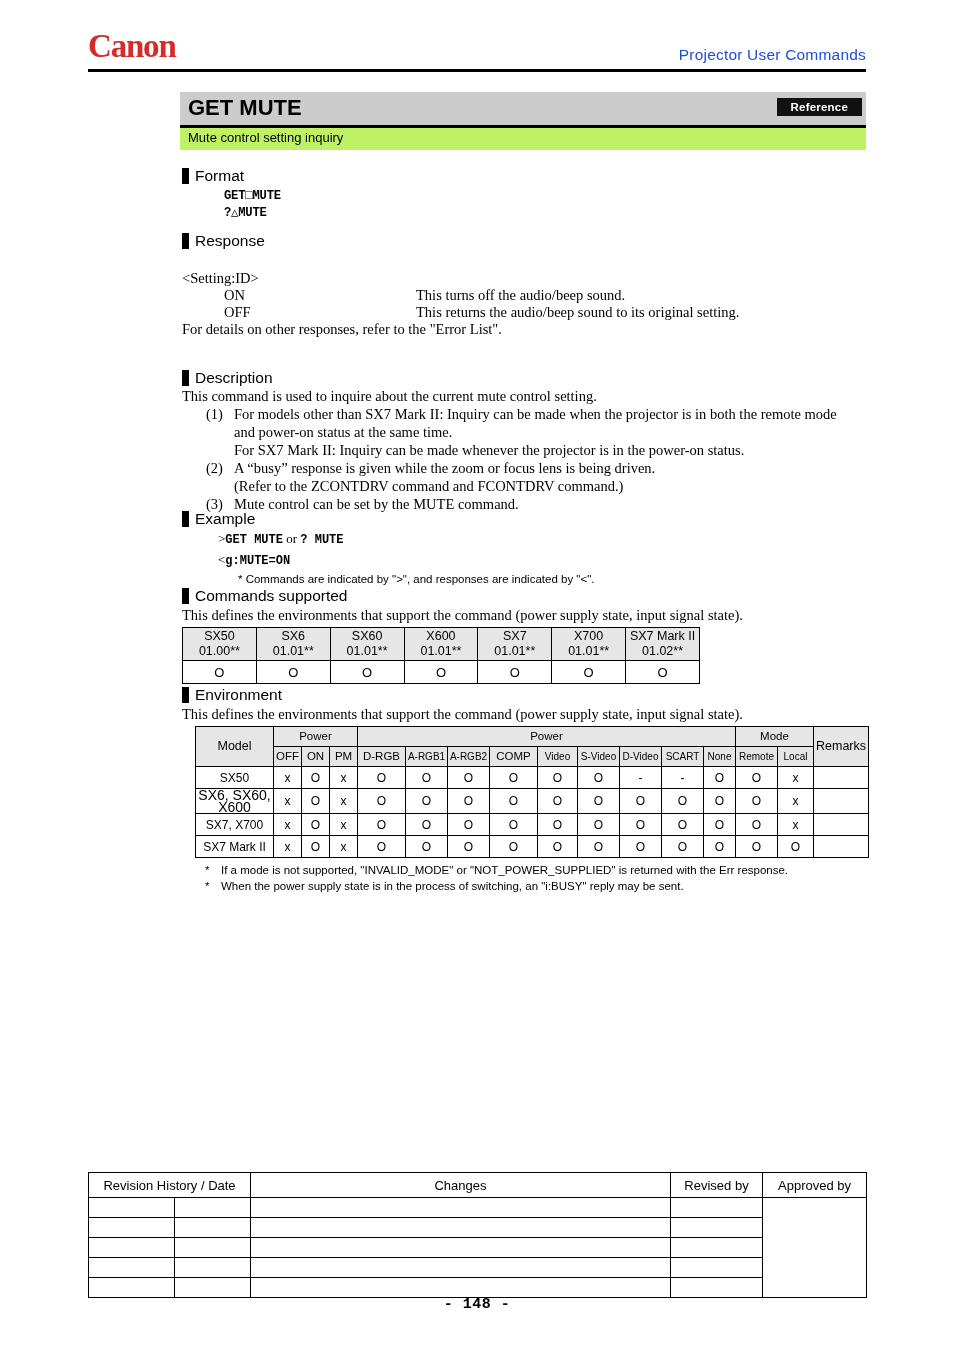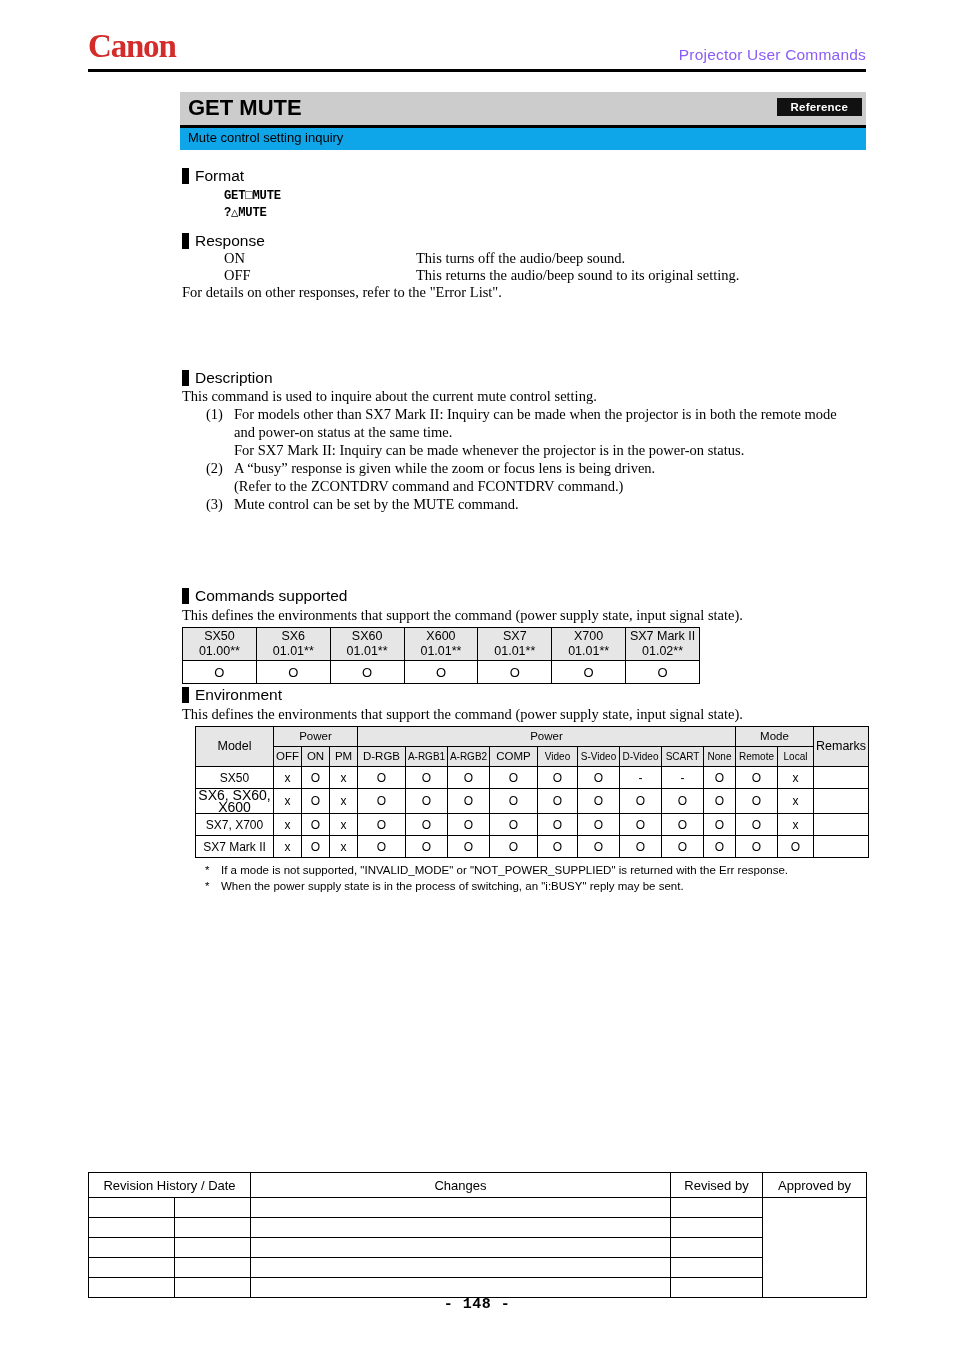--- a/index.html
+++ b/index.html
@@ -39,21 +39,21 @@
     letter-spacing: -1.2px;
     color: #d42b2b;
     line-height: 1;
   }
   .header-title {
     position: absolute;
     right: 0px;
     top: 18px;
     font-family: "Liberation Sans", sans-serif;
     font-size: 15.5px;
-    color: #8b5cf6;
+    color: #1d4ed8;
     letter-spacing: 0.2px;
     white-space: nowrap;
   }
   .header-rule {
     position: absolute;
     left: 88px;
     top: 69px;
     width: 778px;
     height: 3px;
     background: #000;
@@ -87,21 +87,21 @@
     top: 6px;
     background: #111;
     color: #fff;
     font-family: "Liberation Sans", sans-serif;
     font-weight: bold;
     font-size: 11.5px;
     padding: 3px 14px 3px 14px;
     letter-spacing: 0.2px;
   }
   .subtitle-bar {
-    background: #0ea5e9;
+    background: #bef264;
     height: 22px;
     position: relative;
   }
   .subtitle-text {
     position: absolute;
     left: 8px;
     top: 2px;
     font-family: "Liberation Sans", sans-serif;
     font-size: 13px;
   }
@@ -316,20 +316,21 @@
   <div class="sec" id="sec-format">
     <div class="section-head">Format</div>
     <div class="body">
       <div class="mono">GET□MUTE</div>
       <div class="mono">?△MUTE</div>
     </div>
   </div>
 
   <div class="sec" id="sec-response">
     <div class="section-head">Response</div>
+    <div class="setting-id serif">&lt;Setting:ID&gt;</div>
     <div class="val-row">
       <span class="val-name serif">ON</span>
       <span class="val-desc serif">This turns off the audio/beep sound.</span>
     </div>
     <div class="val-row">
       <span class="val-name serif">OFF</span>
       <span class="val-desc serif">This returns the audio/beep sound to its original setting.</span>
     </div>
     <div class="err-note serif">For details on other responses, refer to the "Error List".</div>
   </div>
@@ -350,20 +351,30 @@
       <span>A “busy” response is given while the zoom or focus lens is being driven.</span>
     </div>
     <div class="cont serif">(Refer to the ZCONTDRV command and FCONTDRV command.)</div>
 
     <div class="num-item serif">
       <span class="num">(3)</span>
       <span>Mute control can be set by the MUTE command.</span>
     </div>
   </div>
 
+  <div class="sec" id="sec-example">
+    <div class="section-head">Example</div>
+    <div class="ex-line">
+      <span class="ex-serif">&gt;</span><span class="ex-mono">GET  MUTE</span><span class="ex-serif"> or </span><span class="ex-mono">?  MUTE</span>
+    </div>
+    <div class="ex-line">
+      <span class="ex-serif">&lt;</span><span class="ex-mono">g:MUTE=ON</span>
+    </div>
+    <div class="ex-note sans-sm">* Commands are indicated by "&gt;", and responses are indicated by "&lt;".</div>
+  </div>
 
   <div class="sec" id="sec-cmdsup">
     <div class="section-head">Commands supported</div>
     <div class="desc serif">This defines the environments that support the command (power supply state, input signal state).</div>
     <table class="doc-tbl" id="cmdsup-table">
       <tbody>
         <tr>
           <th>
             <div>SX50</div>
             <div class="vcode">01.00**</div>

